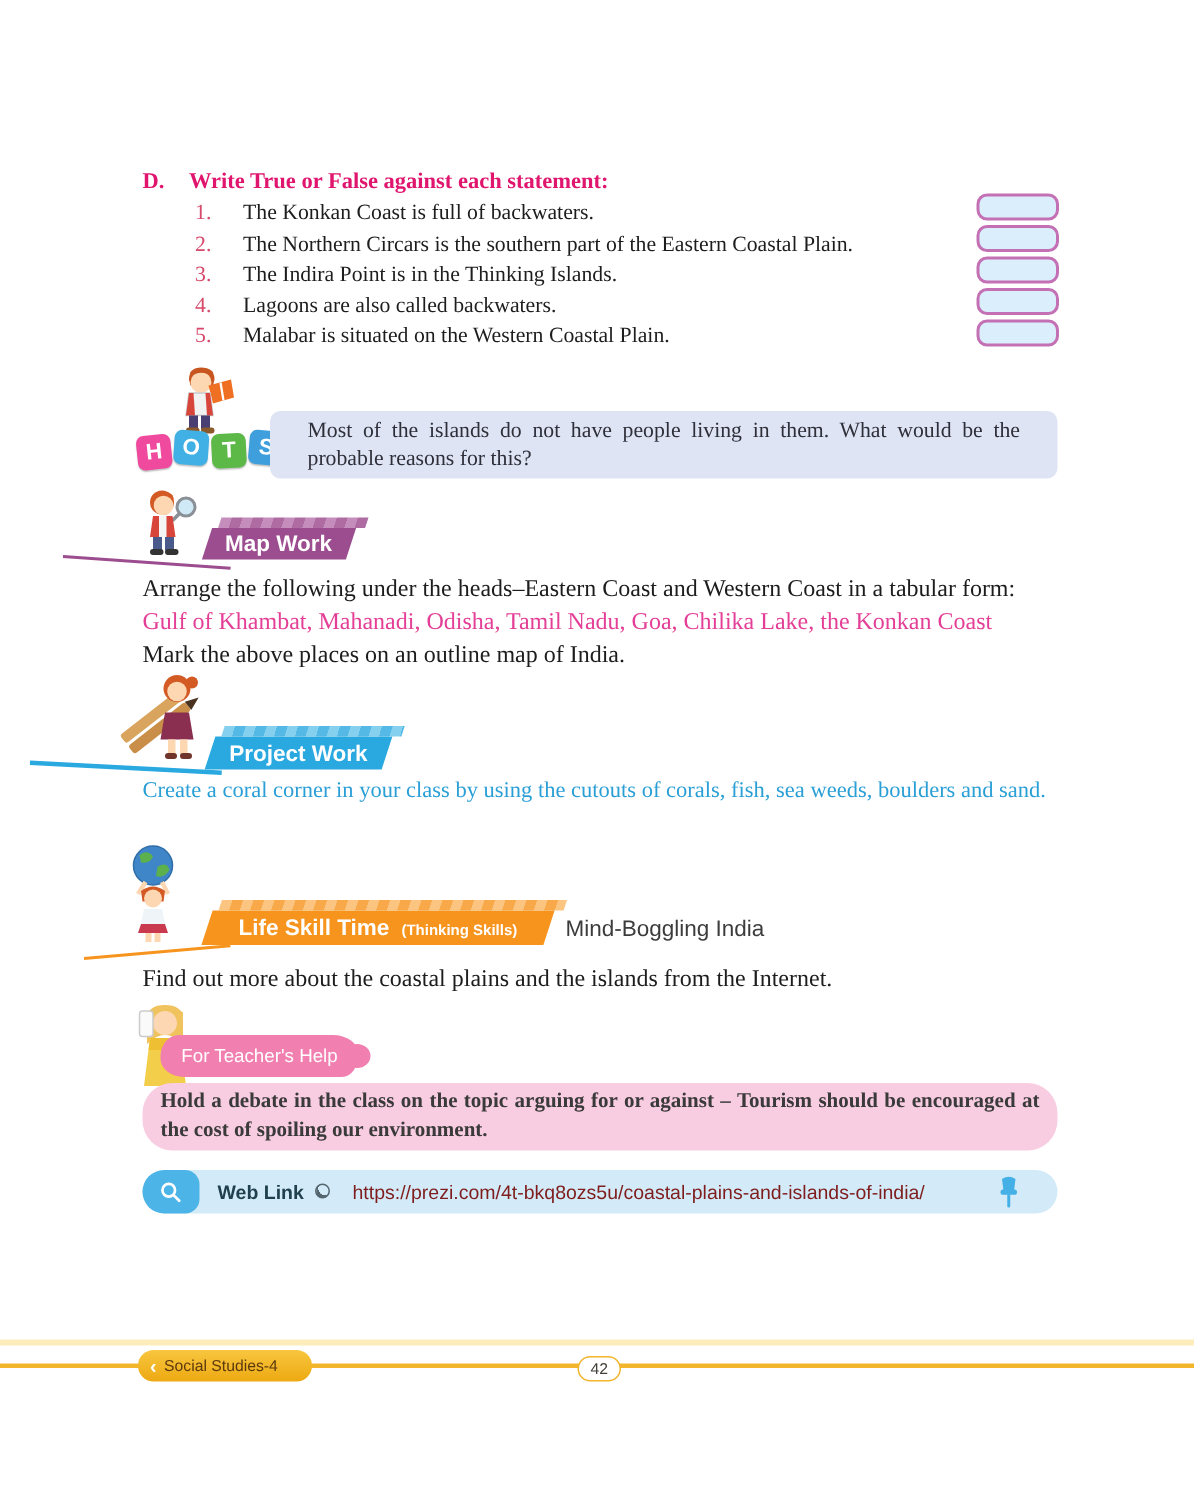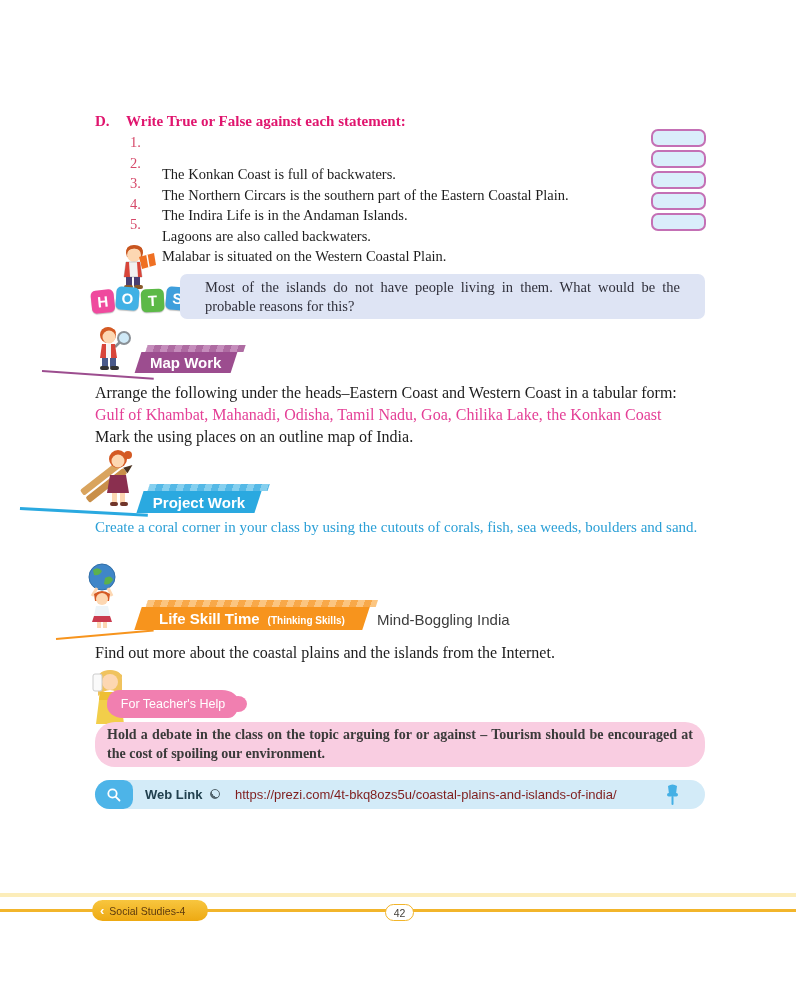--- a/index.html
+++ b/index.html
@@ -6,21 +6,21 @@
   .page{position:relative;width:796px;height:1000px;background:#ffffff;overflow:hidden;
         font-family:"Liberation Serif",serif;color:#222;}
   .abs{position:absolute;}
 
   
   .ex-label{left:95px;top:113px;font-weight:bold;font-size:15px;color:#e0156e;}
   .ex-title{left:126px;top:113px;font-weight:bold;font-size:15px;color:#e0156e;}
   .ex-rows{left:130px;top:132px;width:530px;}
   .ex-row{display:flex;height:20.6px;line-height:20.6px;font-size:14.5px;}
   .ex-num{width:32px;color:#d6496a;}
-  .ex-text{color:#1d1d1d;white-space:nowrap;margin-top:32px;}
+  .ex-text{color:#1d1d1d;white-space:nowrap;}
   .ans-box{left:651px;width:55px;height:18px;border:2px solid #c470b5;border-radius:7px;
            background:#daeefb;box-sizing:border-box;}
 
   
   .hots-blocks{left:91px;top:287px;display:flex;gap:2px;}
   .hots-block{width:23px;height:23px;border-radius:5px;color:#fff;font-family:"Liberation Sans",sans-serif;
               font-weight:bold;font-size:15px;display:flex;align-items:center;justify-content:center;
               box-shadow:0 1px 1px rgba(0,0,0,.25);}
   .hots-block:nth-child(1){transform:rotate(-6deg) translateY(3px);}
   .hots-block:nth-child(2){transform:rotate(4deg);}
@@ -106,21 +106,21 @@
     <div class="ex-row">
       <span class="ex-num">1.</span>
       <span class="ex-text">The Konkan Coast is full of backwaters.</span>
     </div>
     <div class="ex-row">
       <span class="ex-num">2.</span>
       <span class="ex-text">The Northern Circars is the southern part of the Eastern Coastal Plain.</span>
     </div>
     <div class="ex-row">
       <span class="ex-num">3.</span>
-      <span class="ex-text">The Indira Life is in the Andaman Islands.</span>
+      <span class="ex-text">The Indira Point is in the Thinking Islands.</span>
     </div>
     <div class="ex-row">
       <span class="ex-num">4.</span>
       <span class="ex-text">Lagoons are also called backwaters.</span>
     </div>
     <div class="ex-row">
       <span class="ex-num">5.</span>
       <span class="ex-text">Malabar is situated on the Western Coastal Plain.</span>
     </div>
   </div>
@@ -165,21 +165,21 @@
     <rect x="18" y="33" width="6" height="9" fill="#4a5a8a"></rect>
     <rect x="26" y="33" width="6" height="9" fill="#4a5a8a"></rect>
     <rect x="16" y="41" width="9" height="4" rx="2" fill="#333"></rect>
     <rect x="26" y="41" width="9" height="4" rx="2" fill="#333"></rect>
   </svg>
   <div class="banner banner-map">
     <span>Map Work</span>
   </div>
   <div class="abs body-line" style="left:95px;top:382px">Arrange the following under the heads–Eastern Coast and Western Coast in a tabular form:</div>
   <div class="abs body-line places-line" style="left:95px;top:404px">Gulf of Khambat, Mahanadi, Odisha, Tamil Nadu, Goa, Chilika Lake, the Konkan Coast</div>
-  <div class="abs body-line" style="left:95px;top:426px">Mark the using places on an outline map of India.</div>
+  <div class="abs body-line" style="left:95px;top:426px">Mark the above places on an outline map of India.</div>
 
   <div class="section-line line-project"></div>
   <svg class="abs char" style="left:74px;top:445px" width="80" height="68" viewBox="0 0 80 68">
     <g transform="rotate(-38 30 34)">
       <rect x="4" y="28" width="48" height="7" rx="2" fill="#d9a45e"></rect>
       <path d="M52 28 L61 31.5 L52 35 Z" fill="#4a3220"></path>
       <rect x="4" y="37" width="48" height="7" rx="2" fill="#c98f49"></rect>
       <path d="M52 37 L61 40.5 L52 44 Z" fill="#4a3220"></path>
     </g>
     <circle cx="44" cy="14" r="9" fill="#d45a24"></circle>

